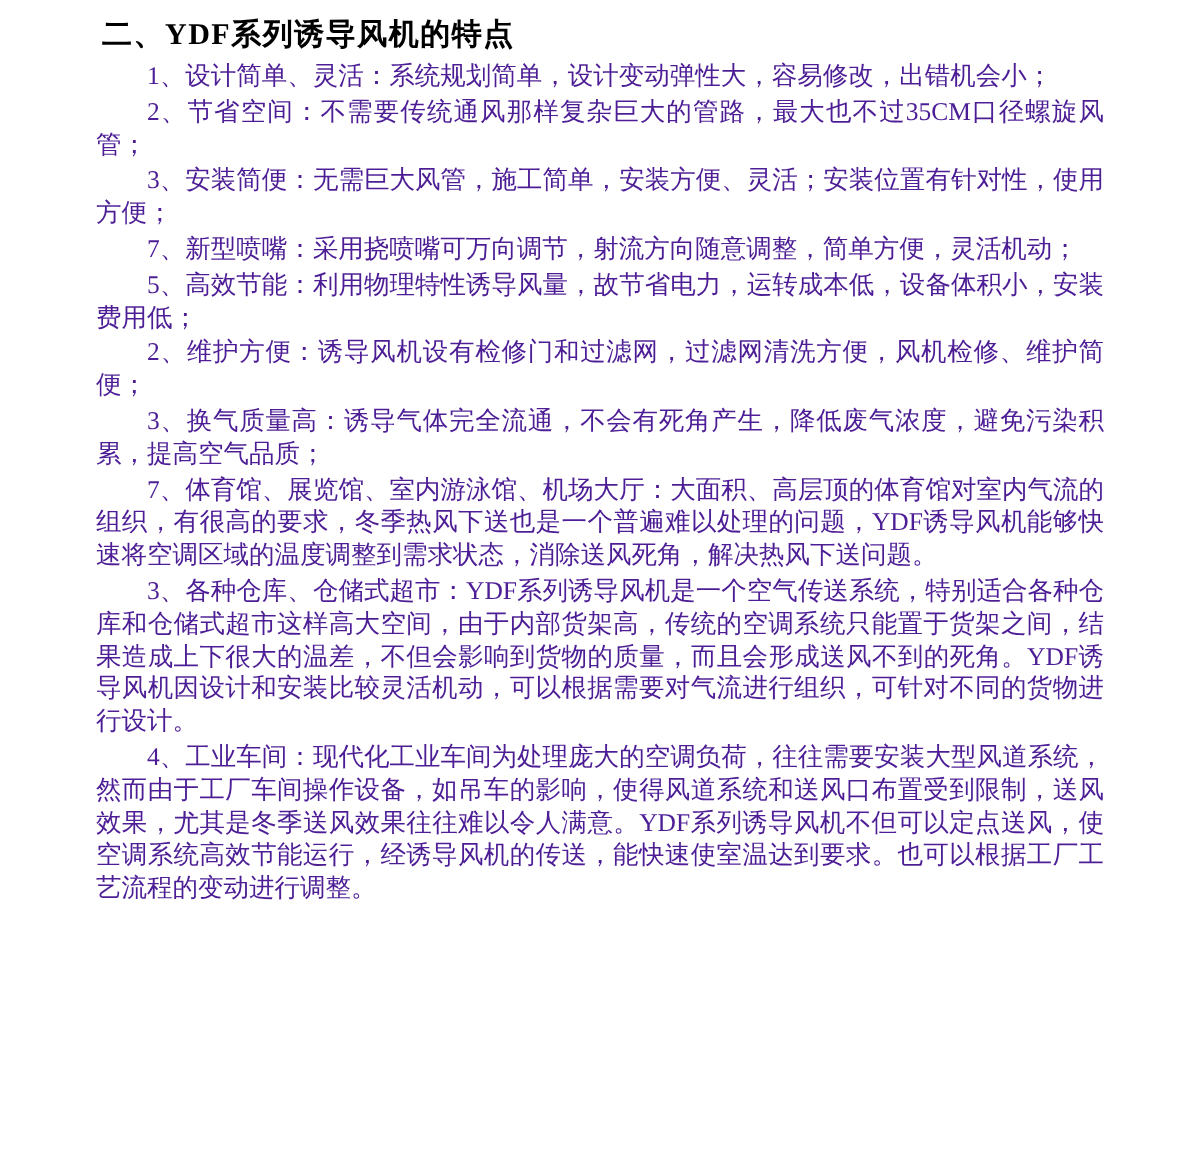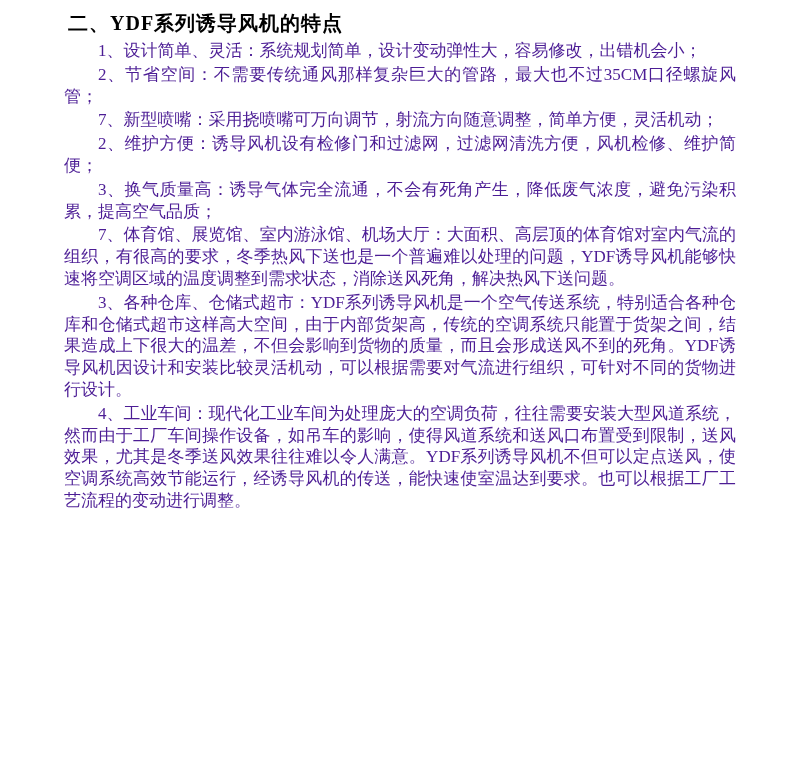--- a/index.html
+++ b/index.html
@@ -50,21 +50,23 @@
 </head>
 <body>
 
 <div class="page">
   <div class="content">
 
     <section>
       <h2 class="section-heading">二、YDF系列诱导风机的特点</h2>
       <p class="body-para">1、设计简单、灵活：系统规划简单，设计变动弹性大，容易修改，出错机会小；</p>
       <p class="body-para">2、节省空间：不需要传统通风那样复杂巨大的管路，最大也不过35CM口径螺旋风管；</p>
+      <p class="body-para">3、安装简便：无需巨大风管，施工简单，安装方便、灵活；安装位置有针对性，使用方便；</p>
       <p class="body-para">7、新型喷嘴：采用挠喷嘴可万向调节，射流方向随意调整，简单方便，灵活机动；</p>
+      <p class="body-para">5、高效节能：利用物理特性诱导风量，故节省电力，运转成本低，设备体积小，安装费用低；</p>
       <p class="body-para">2、维护方便：诱导风机设有检修门和过滤网，过滤网清洗方便，风机检修、维护简便；</p>
       <p class="body-para">3、换气质量高：诱导气体完全流通，不会有死角产生，降低废气浓度，避免污染积累，提高空气品质；</p>
     </section>
 
     <section>
       <p class="body-para">7、体育馆、展览馆、室内游泳馆、机场大厅：大面积、高层顶的体育馆对室内气流的组织，有很高的要求，冬季热风下送也是一个普遍难以处理的问题，YDF诱导风机能够快速将空调区域的温度调整到需求状态，消除送风死角，解决热风下送问题。</p>
       <p class="body-para">3、各种仓库、仓储式超市：YDF系列诱导风机是一个空气传送系统，特别适合各种仓库和仓储式超市这样高大空间，由于内部货架高，传统的空调系统只能置于货架之间，结果造成上下很大的温差，不但会影响到货物的质量，而且会形成送风不到的死角。YDF诱导风机因设计和安装比较灵活机动，可以根据需要对气流进行组织，可针对不同的货物进行设计。</p>
       <p class="body-para">4、工业车间：现代化工业车间为处理庞大的空调负荷，往往需要安装大型风道系统，然而由于工厂车间操作设备，如吊车的影响，使得风道系统和送风口布置受到限制，送风效果，尤其是冬季送风效果往往难以令人满意。YDF系列诱导风机不但可以定点送风，使空调系统高效节能运行，经诱导风机的传送，能快速使室温达到要求。也可以根据工厂工艺流程的变动进行调整。</p>
     </section>
 

